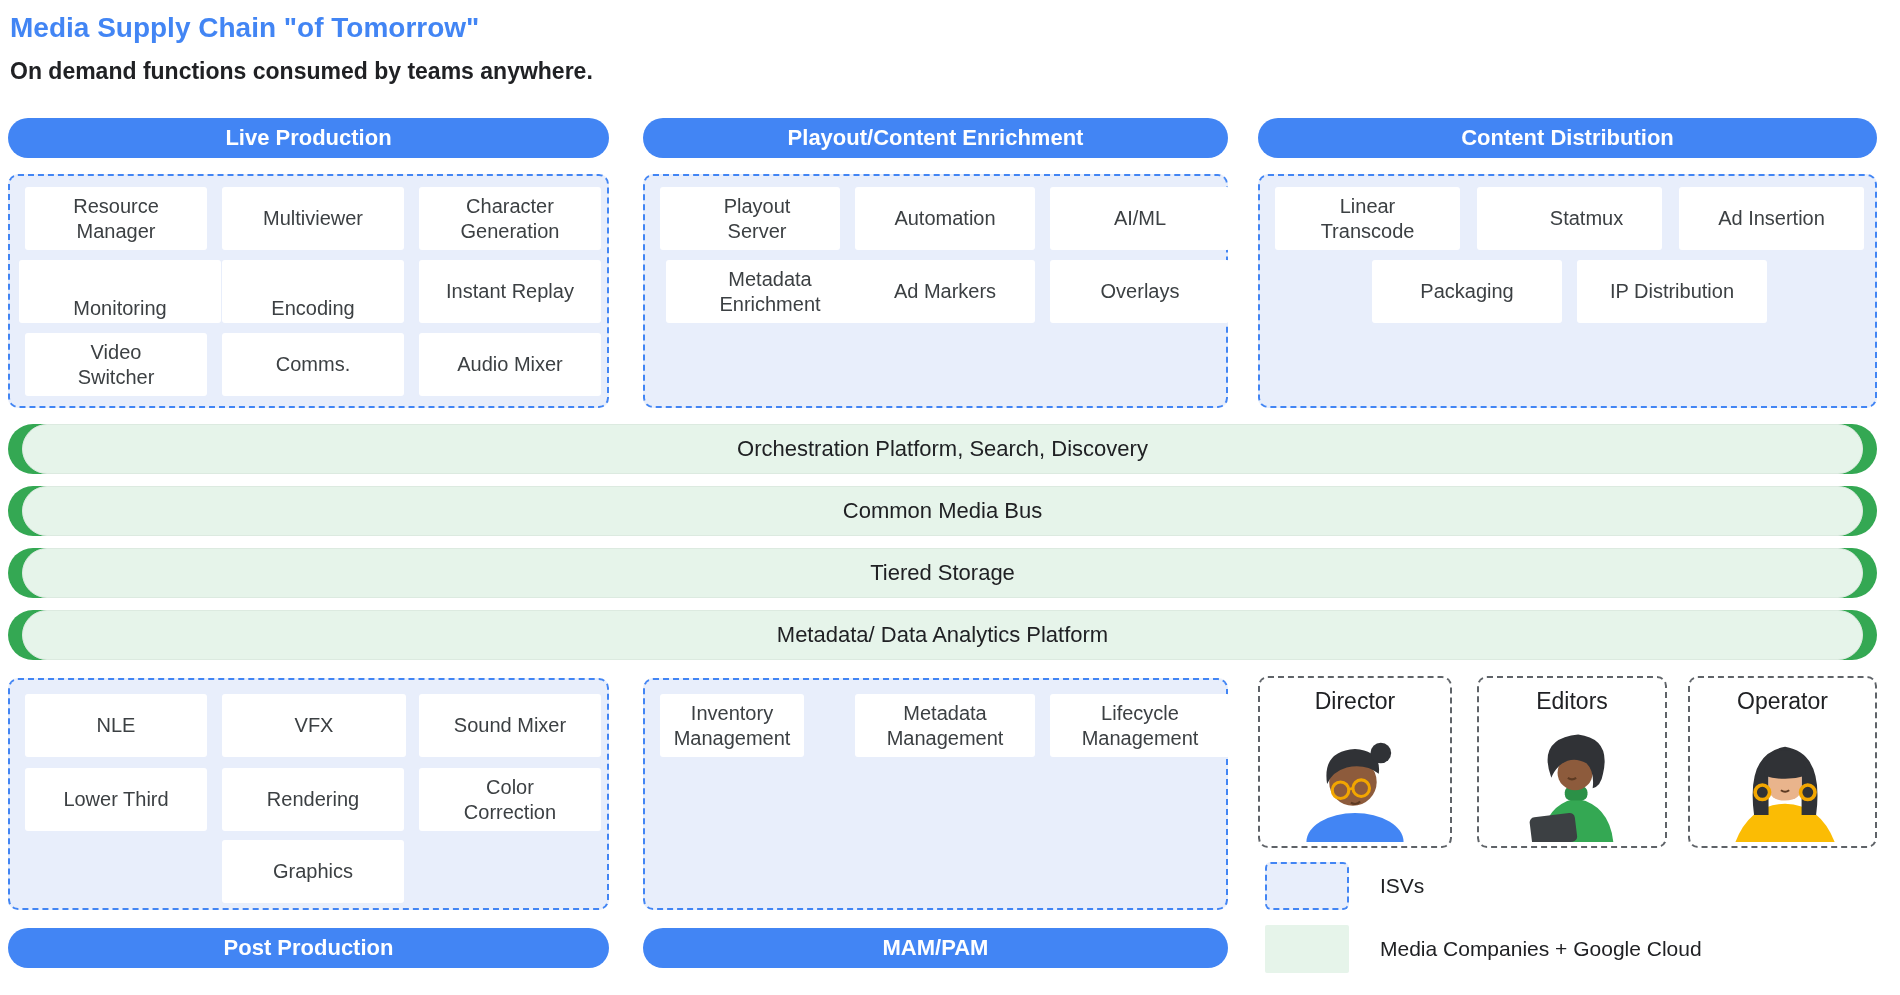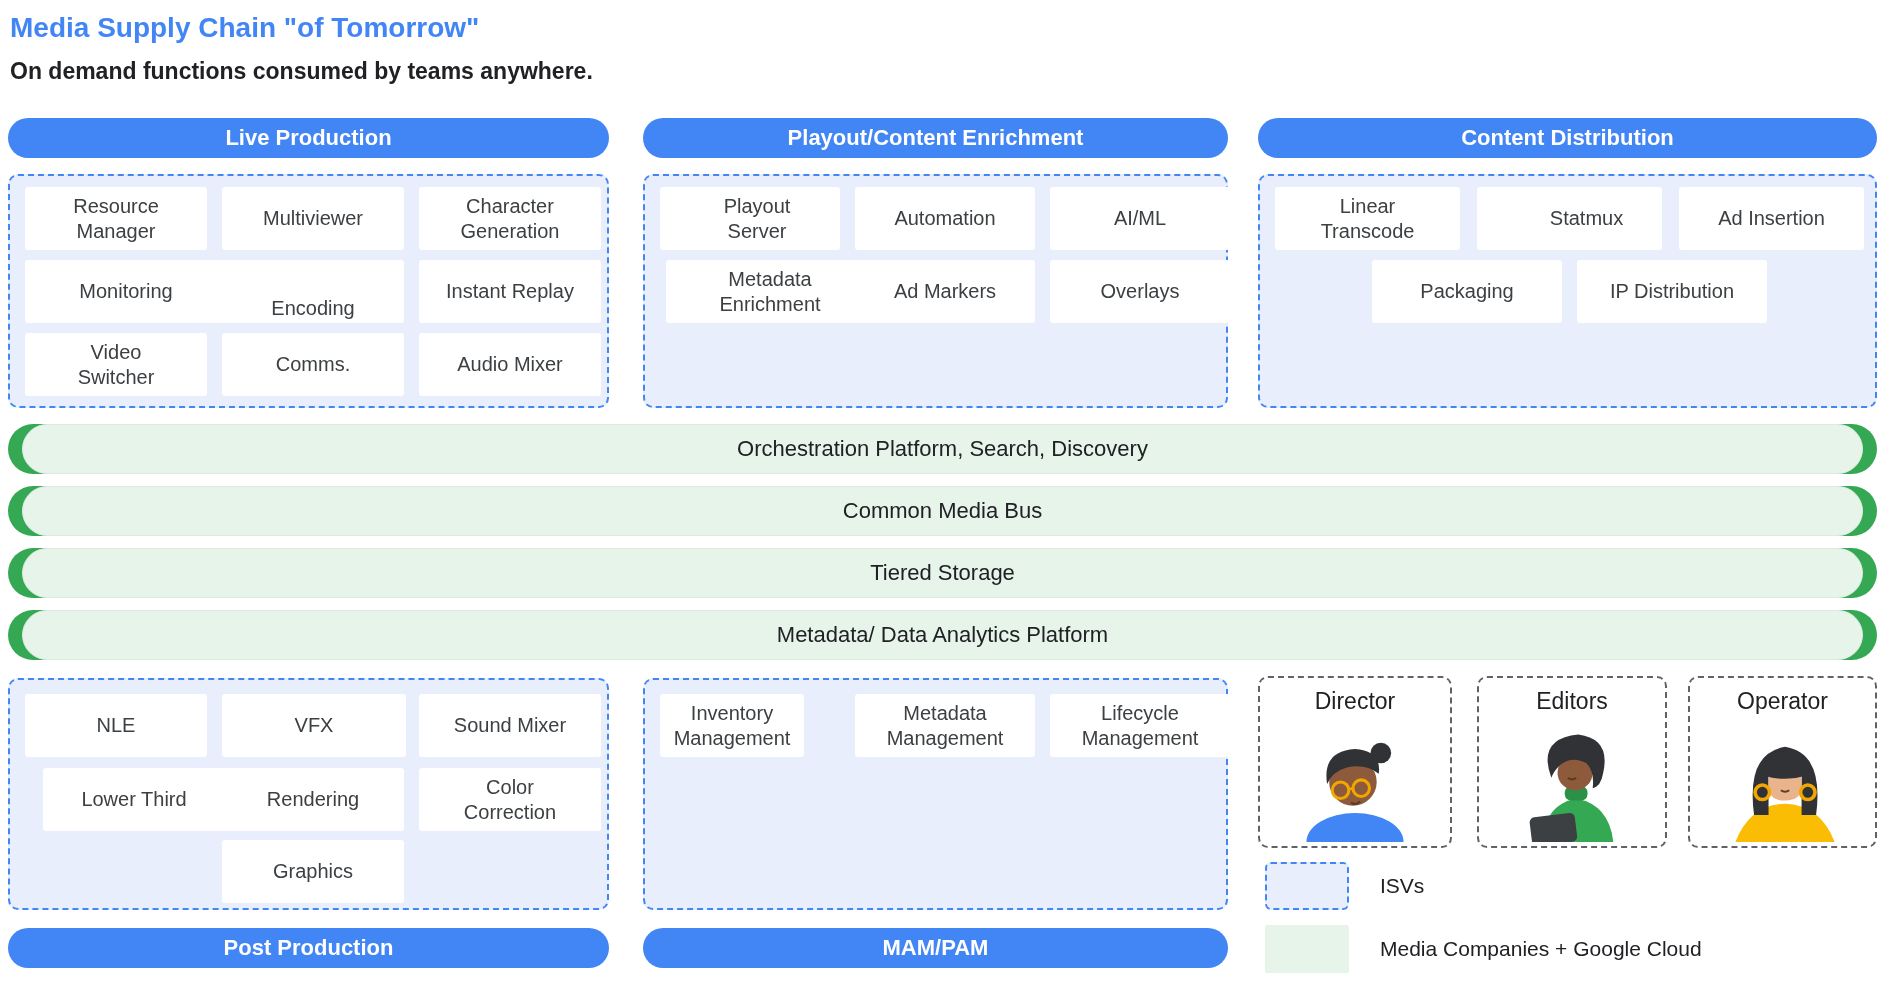--- a/index.html
+++ b/index.html
@@ -77,21 +77,21 @@
   <div class="zone" style="left:8px;top:174px;width:601px;height:234px;">
     <div class="cell w2" style="left:15px;top:11px;width:182px;">
         <span class="t">Resource Manager</span>
       </div>
     <div class="cell" style="left:212px;top:11px;width:182px;">
         <span class="t">Multiviewer</span>
       </div>
     <div class="cell w2" style="left:409px;top:11px;width:182px;">
         <span class="t">Character Generation</span>
       </div>
-    <div class="cell" style="left:15px;top:84px;width:202px;">
+    <div class="cell" style="left:9px;top:84px;width:202px;align-items:flex-end;">
         <span class="t">Monitoring</span>
       </div>
     <div class="cell" style="left:212px;top:84px;width:182px;align-items:flex-end;">
         <span class="t">Encoding</span>
       </div>
     <div class="cell" style="left:409px;top:84px;width:182px;">
         <span class="t">Instant Replay</span>
       </div>
     <div class="cell w2" style="left:15px;top:157px;width:182px;">
         <span class="t">Video Switcher</span>
@@ -159,21 +159,21 @@
   <div class="zone" style="left:8px;top:678px;width:601px;height:232px;">
     <div class="cell" style="left:15px;top:14px;width:182px;">
         <span class="t">NLE</span>
       </div>
     <div class="cell" style="left:212px;top:14px;width:184px;">
         <span class="t">VFX</span>
       </div>
     <div class="cell" style="left:409px;top:14px;width:182px;">
         <span class="t">Sound Mixer</span>
       </div>
-    <div class="cell" style="left:33px;top:88px;width:182px;">
+    <div class="cell" style="left:15px;top:88px;width:182px;">
         <span class="t">Lower Third</span>
       </div>
     <div class="cell" style="left:212px;top:88px;width:182px;">
         <span class="t">Rendering</span>
       </div>
     <div class="cell w2" style="left:409px;top:88px;width:182px;">
         <span class="t">Color Correction</span>
       </div>
     <div class="cell" style="left:212px;top:160px;width:182px;">
         <span class="t">Graphics</span>

